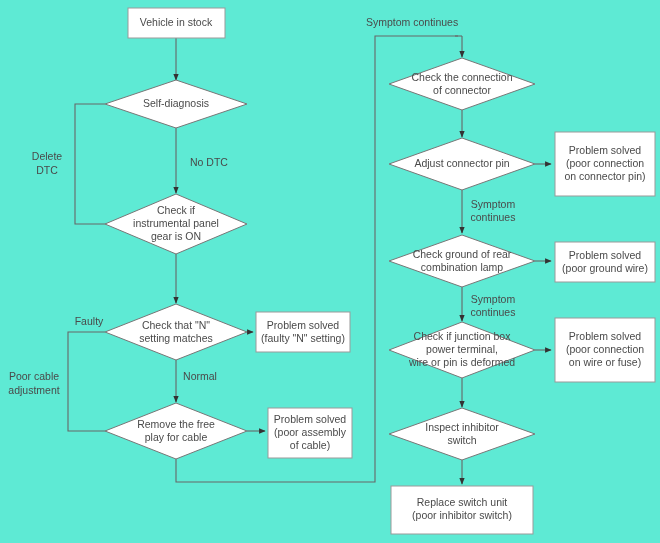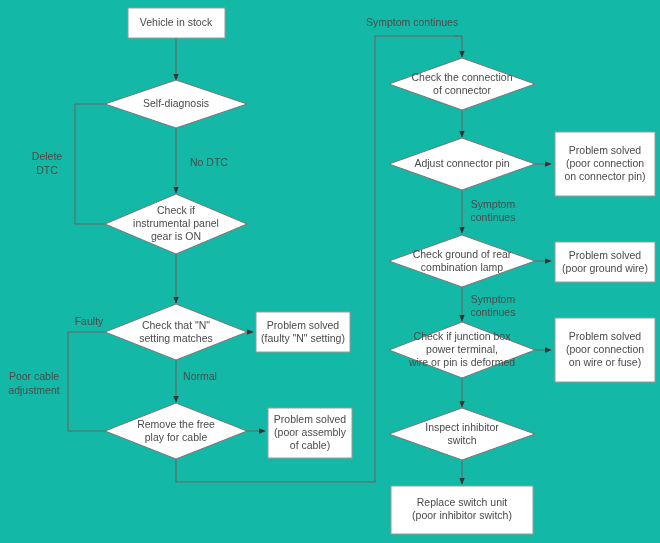--- a/index.html
+++ b/index.html
@@ -7,21 +7,21 @@
     padding: 0;
     background: #ffffff;
   }
   body {
     font-family: "Liberation Sans", sans-serif;
   }
   #diagram-root {
     position: relative;
     width: 660px;
     height: 543px;
-    background: #14b8a6;
+    background: #5eead4;
     overflow: hidden;
   }
   svg#flowchart {
     display: block;
     width: 660px;
     height: 543px;
   }
   .node-shape {
     fill: #ffffff;
     stroke: #777777;

